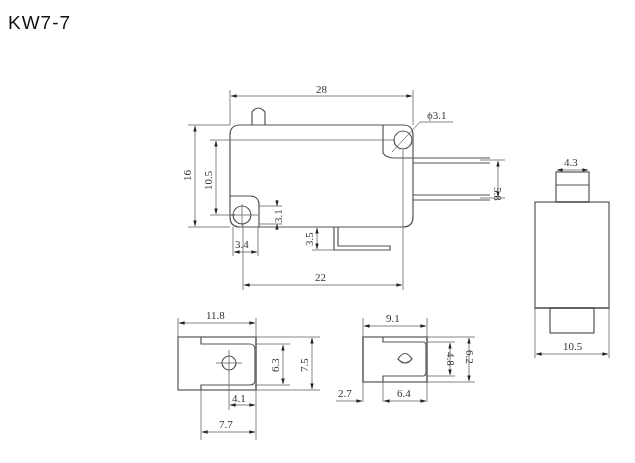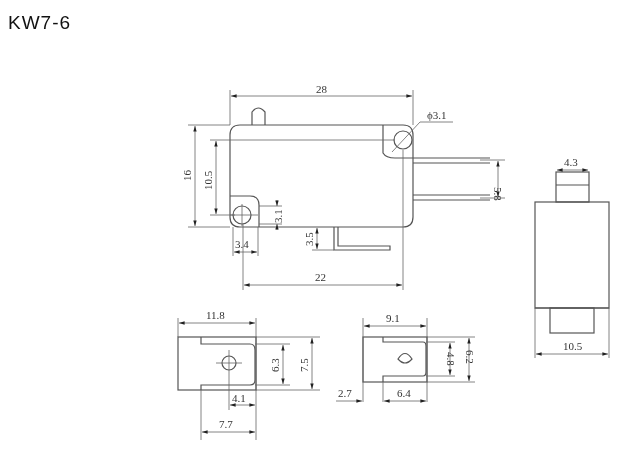--- a/index.html
+++ b/index.html
@@ -10,21 +10,21 @@
       font-size: 19px; color: #111; letter-spacing: 1px;
     }
     svg { position: absolute; left: 0; top: 0; }
     .ln { stroke: #555; stroke-width: 1.2; fill: none; }
     .th { stroke: #666; stroke-width: 0.8; fill: none; }
     .dim { font-family: "Liberation Serif", serif; font-size: 11px; fill: #333; }
   </style>
 </head>
 <body>
 
-<div class="title">KW7-6</div>
+<div class="title">KW7-7</div>
 
 <svg width="635" height="463" viewBox="0 0 635 463">
   <defs>
     <marker id="arr" viewBox="0 0 10 10" refX="10" refY="5" markerWidth="7" markerHeight="7" orient="auto-start-reverse">
       <path d="M0,2 L10,5 L0,8 z" fill="#222"></path>
     </marker>
   </defs>
 
   <g>
 

